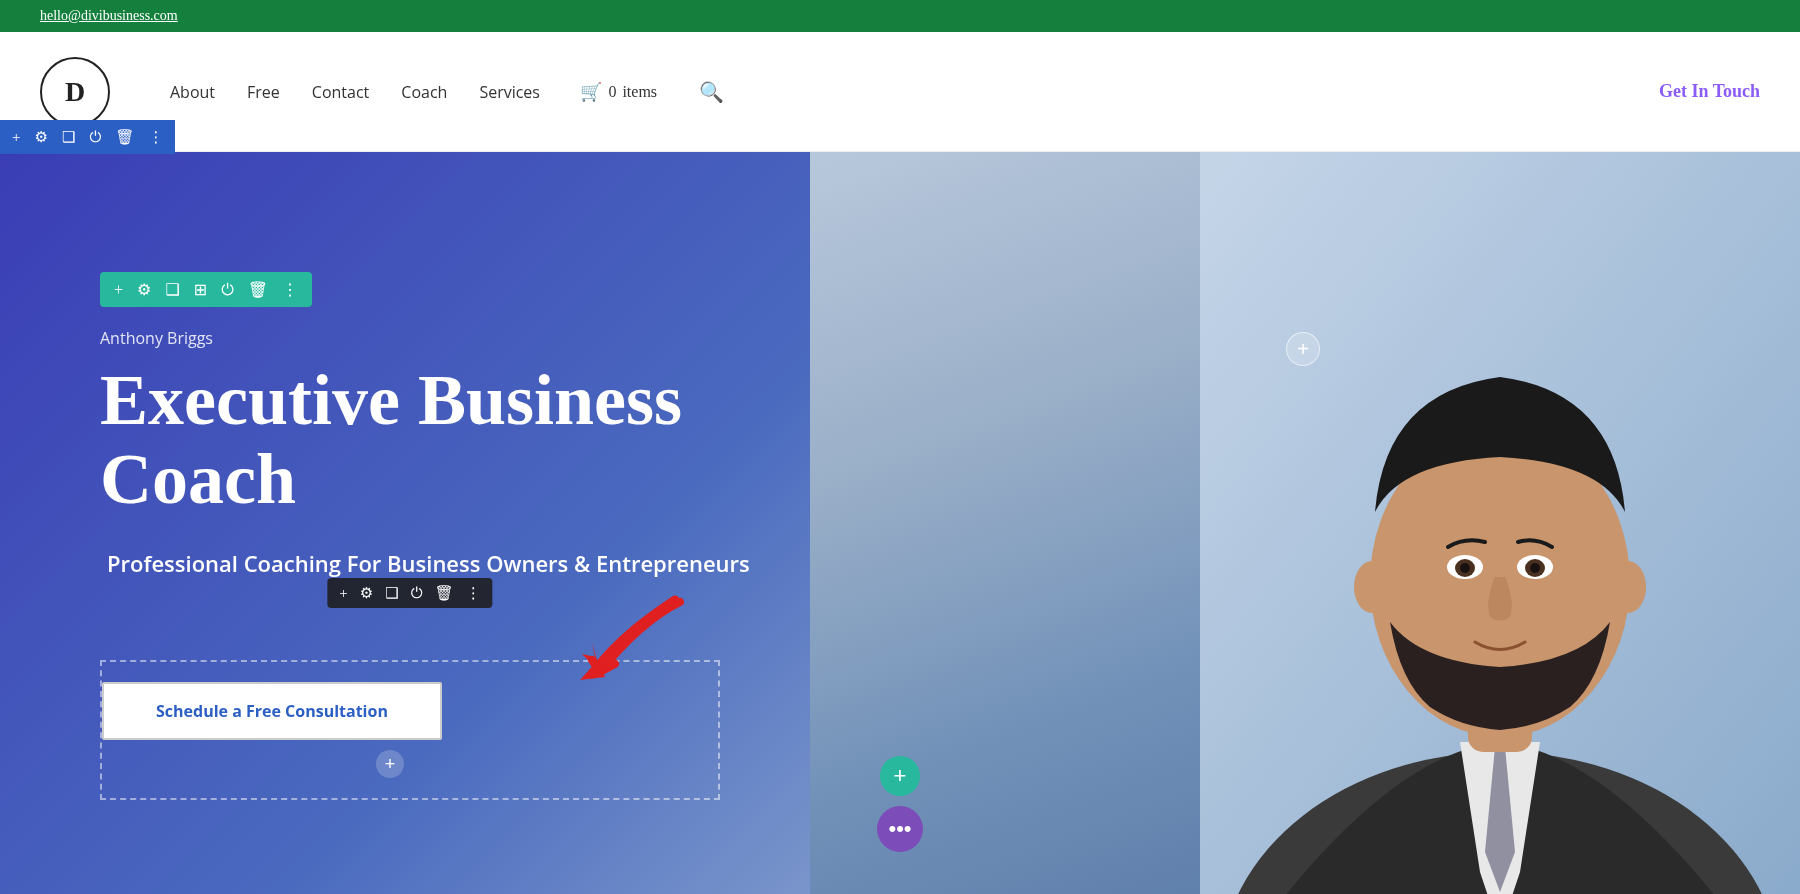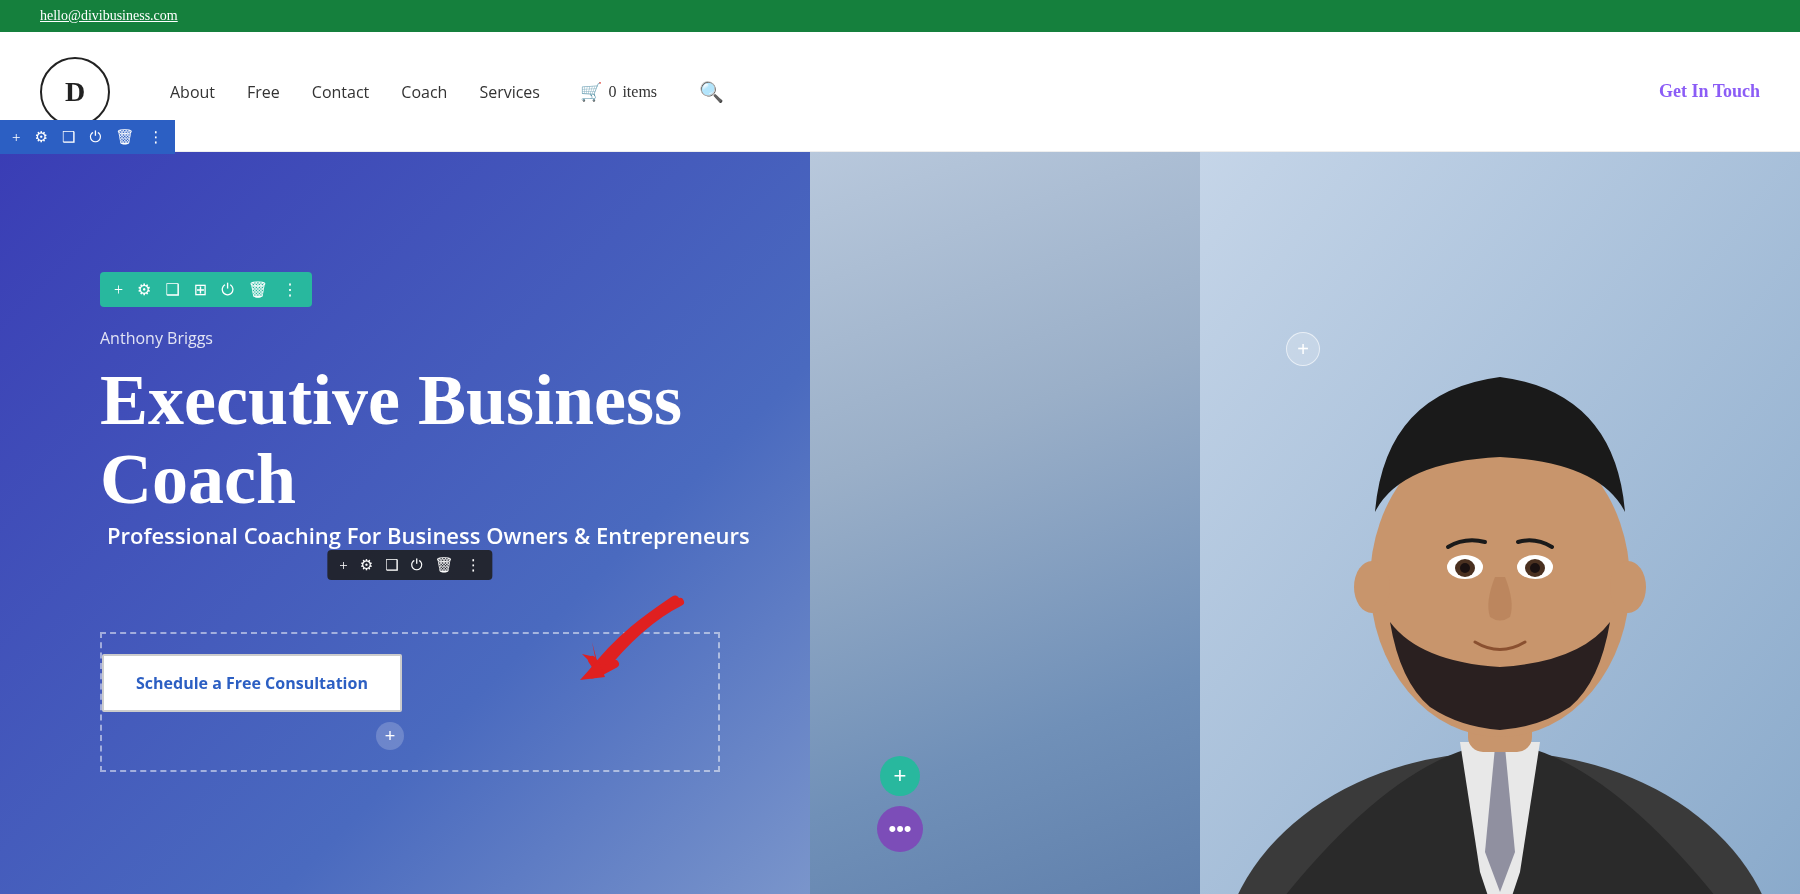--- a/index.html
+++ b/index.html
@@ -116,20 +116,21 @@
       font-family: 'Open Sans', sans-serif;
       margin-bottom: 12px;
       font-weight: 400;
     }
     .hero-title {
       color: #fff;
       font-size: 72px;
       font-family: 'Georgia', serif;
       font-weight: bold;
       line-height: 1.1;
+      margin-bottom: 28px;
     }
     .hero-subtitle {
       color: #fff;
       font-size: 22px;
       font-family: 'Open Sans', sans-serif;
       font-weight: 600;
       line-height: 1.5;
       margin-bottom: 48px;
       margin-left: 7px;
     }
@@ -149,21 +150,21 @@
     }
     .button-toolbar span {
       color: #fff;
       font-size: 15px;
       cursor: pointer;
     }
     .btn-consultation {
       background: #fff;
       color: #2c5fc3;
       border: 2px solid #ccc;
-      padding: 16px 32px;
+      padding: 16px 52px;
       font-size: 16px;
       font-weight: bold;
       font-family: 'Open Sans', sans-serif;
       cursor: pointer;
       border-radius: 2px;
       position: relative;
     }
 
     
     .arrow-annotation {

